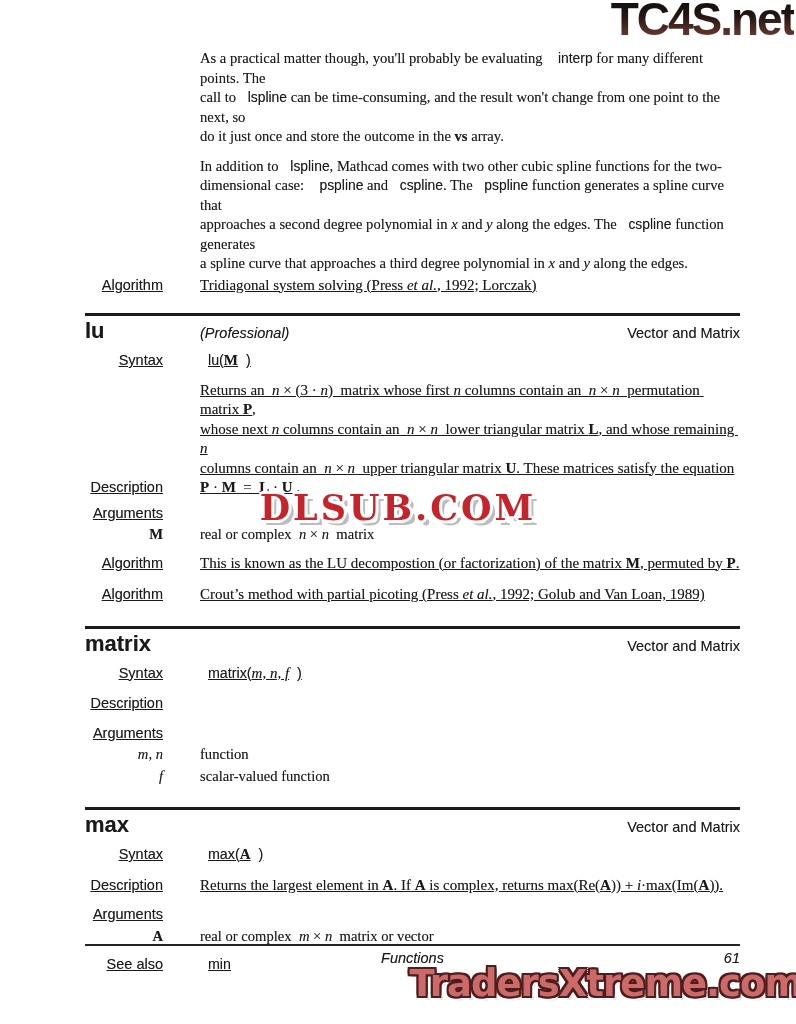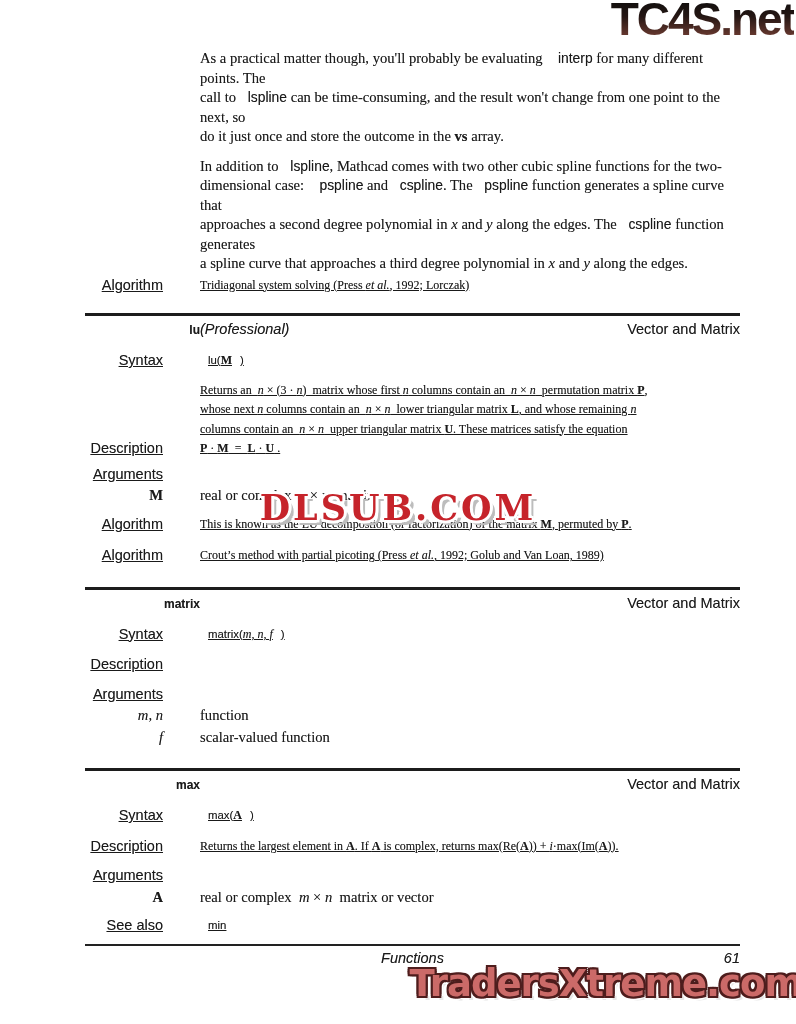--- a/index.html
+++ b/index.html
@@ -17,36 +17,36 @@
     font-size:14.6px; line-height:19.5px; white-space:pre-wrap;
   }
   .para1 { margin-top:49px; margin-bottom:10px; }
   .para2 { margin-bottom:2px; }
 
   .row { display:flex; align-items:flex-end;text-decoration:underline; }
   .label {
     flex:none; width:78px; margin-right:37px; text-align:right;
     font-family:"Liberation Sans", sans-serif; font-size:14.5px; line-height:19.5px;
   }
-  .body { flex:1; font-size:12px; line-height:19.5px; white-space:pre-wrap; }
+  .body { flex:1; font-size:15px; line-height:19.5px; white-space:pre-wrap; }
 
   .fn { font-family:"Liberation Sans", sans-serif; font-size:0.95em;margin-left:8px; }
   .b  { font-weight:bold; }
   .i  { font-style:italic; }
 
   .rule  { height:3px; background:#1c1c1c; }
   .rule-intro { margin-top:18px; }
   .rule-2 { margin-top:21px; }
   .rule-3 { margin-top:21px; }
 
   .sechead { display:flex; align-items:baseline; margin-top:4px; }
   .secname {
     flex:none; width:115px;
     font-family:"Liberation Sans", sans-serif; font-weight:bold;
-    font-size:12px; line-height:21px;text-align:right;
+    font-size:22px; line-height:21px;
   }
   .qual { font-family:"Liberation Sans", sans-serif; font-style:italic; font-size:14.5px; }
   .cat  { margin-left:auto; font-family:"Liberation Sans", sans-serif; font-size:14.5px; }
 
   .algo-row   { margin-top:2px; }
   .syntax-row { margin-top:10px; }
   .desc-row   { margin-top:10px; }
   .args-head  { margin-top:6px; }
   .argrow { display:flex; margin-top:2px; }
   .argname {

